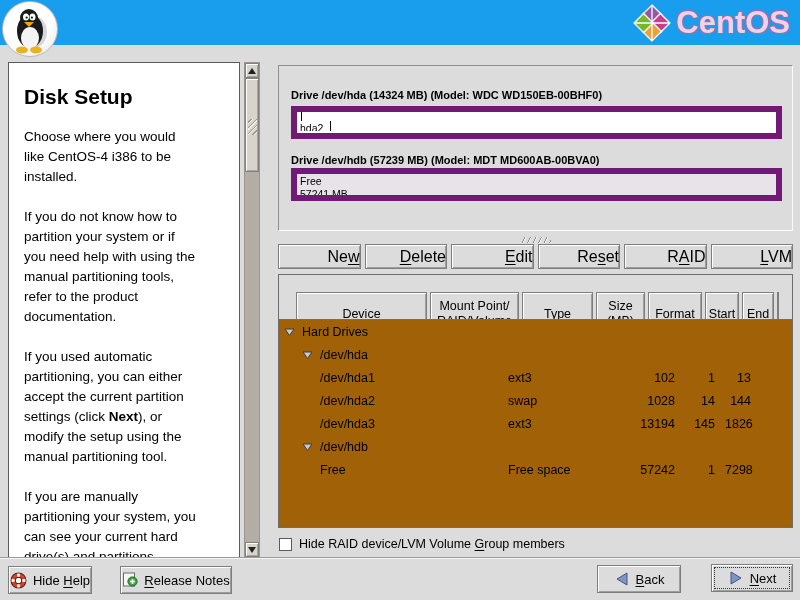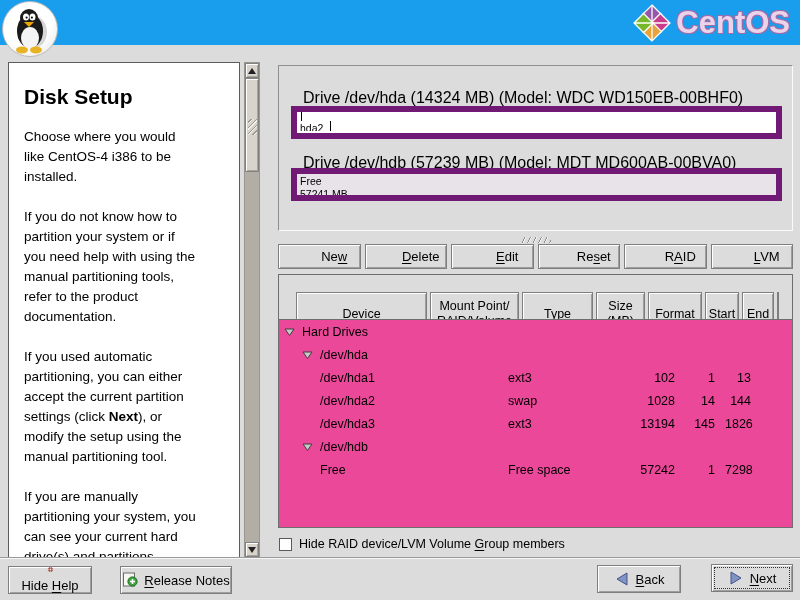--- a/index.html
+++ b/index.html
@@ -48,21 +48,21 @@
   .vs-thumb { position:absolute; left:0; top:15px; width:14px; height:94px; background:#D8D4CC; border:1px solid #828282;
               box-shadow:inset 1px 1px 0 #fff, inset -1px -1px 0 #a8a49c; }
   .vs-grip { position:absolute; left:2px; top:40px; width:9px; height:16px;
              background:repeating-linear-gradient(135deg, transparent 0 2px, #9a968e 2px 3px, #f4f2ee 3px 4px); }
 
   
   .drives-frame {
     position:absolute; left:278px; top:65px; width:515px; height:166px;
     border:1px solid; border-color:#8e8e8e #fbfbfb #fbfbfb #8e8e8e;
   }
-  .drive-label { position:absolute; left:24px; font-size:16px; font-weight:normal; white-space:nowrap; }
+  .drive-label { position:absolute; left:12px; font-size:11px; font-weight:bold; white-space:nowrap; }
   .lab-hda { top:23px; }
   .lab-hdb { top:88px; }
   .drive-bar { position:absolute; left:12px; width:491px; height:33px; border:6px solid #701a75; display:flex; background:#fff;flex-direction:column; }
   .bar-hda { top:40px; }
   .bar-hdb { top:102px; background:#E8E3E8; }
   .bar-seg { height:100%; overflow:hidden; padding:1px 3px; font-size:10.5px; line-height:13px; white-space:nowrap; }
   .seg-hda1 { width:5px; padding:0; border-right:1px solid #000; }
   .seg-hda2 { width:34px; border-right:1px solid #000; }
   .seg-hda3 { flex:1; }
   .seg-free { flex:1; }
@@ -72,48 +72,48 @@
                background:repeating-linear-gradient(115deg, transparent 0 3px, #909090 3px 4px, #f2f2f2 4px 5px); }
 
   
   .raised {
     background:#DCDCDC; border:1px solid #7e7e7e;
     box-shadow:inset 1px 1px 0 #FFFFFF, inset -1px -1px 0 #9E9E9E;
   }
 
   
   .actions { position:absolute; left:278px; top:244px; width:515px; height:25px; display:flex; gap:4px; }
-  .act-btn { flex:1; font-size:13px; display:flex; align-items:center; justify-content:center; cursor:default;
+  .act-btn { flex:1; font-size:16px; display:flex; align-items:center; justify-content:flex-end; cursor:default;
              font-family:"Liberation Sans", sans-serif;padding-left:30px; }
 
   
   .ptable { position:absolute; left:278px; top:274px; width:515px; height:254px; border:1px solid #6e6e6e; background:#DCDCDC; }
   .pt-grid { display:grid; grid-template-columns:131px 89px 71px 49px 54px 34px 32px auto; column-gap:3px; }
   .pt-head { height:44px; padding:17px; }
   .pt-hcell { height:44px; font-size:12.5px; display:flex; flex-direction:column; align-items:center; justify-content:center; line-height:15px; text-align:center; }
-  .pt-body { position:absolute; left:0; top:44px; width:513px; height:208px; background:#ec4899; border-top:1px solid #6e6e6e; overflow:hidden; }
+  .pt-body { position:absolute; left:0; top:44px; width:513px; height:208px; background:#a16207; border-top:1px solid #6e6e6e; overflow:hidden; }
   .pt-row { height:23px; align-items:center; font-size:12.5px; }
   .pt-dev { display:flex; align-items:center; gap:7px; white-space:nowrap; overflow:hidden; }
   .ind0 { padding-left:5px; } .ind1 { padding-left:23px; } .ind2 { padding-left:41px; }
   .num { text-align:right; }
   .col-size { padding-right:10px; } .col-start { padding-right:7px; } .col-end { padding-right:6px; }
   .col-type { padding-left:3px; }
   .expander { flex:0 0 auto; display:block; }
 
   
   .opt-row { position:absolute; left:279px; top:537px; display:flex; align-items:center; gap:7px; }
   .checkbox { width:13px; height:13px; background:#fff; border:1px solid #5a5a5a; }
   .opt-label { font-size:12.5px; }
 
   
   .separator { position:absolute; left:0; top:557px; width:800px; height:2px;
                background:linear-gradient(#9A9A9A 50%, #F6F6F6 50%); }
   .foot-btn { position:absolute; height:28px; display:flex; align-items:center; justify-content:center; gap:6px;
               font-size:13px; cursor:default; }
-  .btn-hidehelp { left:8px; top:566px; width:84px;flex-direction:column; }
+  .btn-hidehelp { left:8px; top:566px; width:84px; }
   .btn-release { left:120px; top:566px; width:112px; }
   .btn-back { left:597px; top:565px; width:84px; }
   .btn-next { left:711px; top:564px; width:82px; outline:1px dotted #333; outline-offset:-4px; }
 </style>
 </head>
 <body>
 
 <div class="topbar"></div>
 
 <div class="tux-badge">

